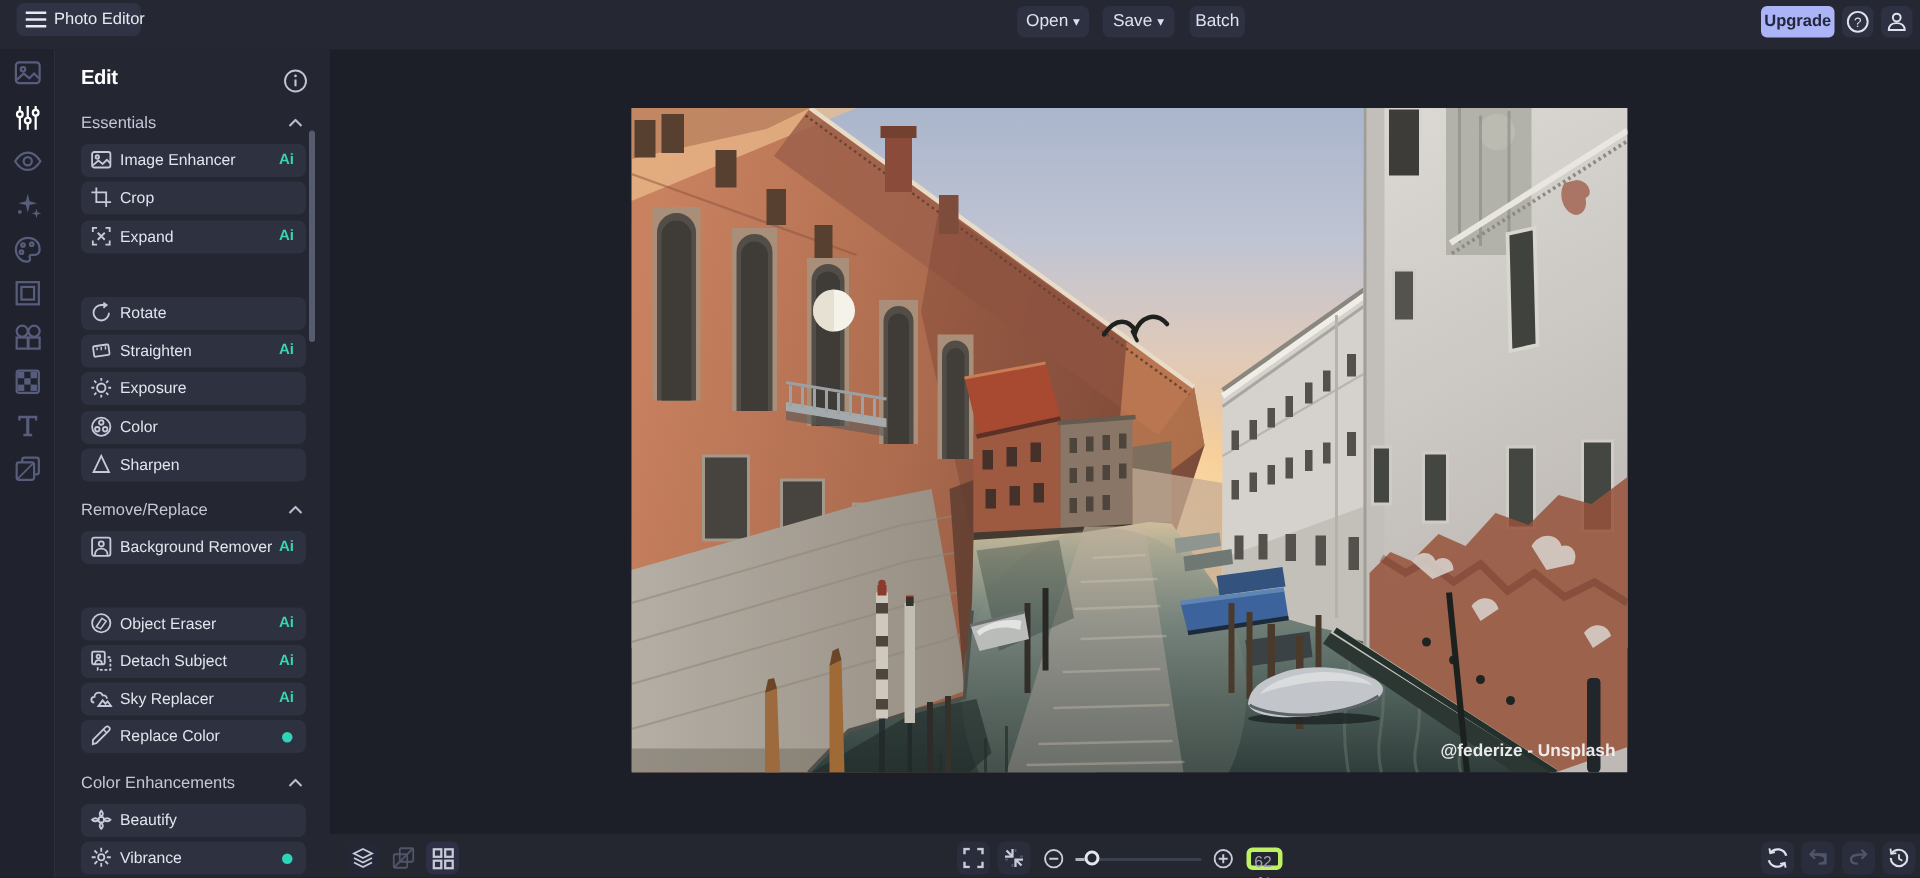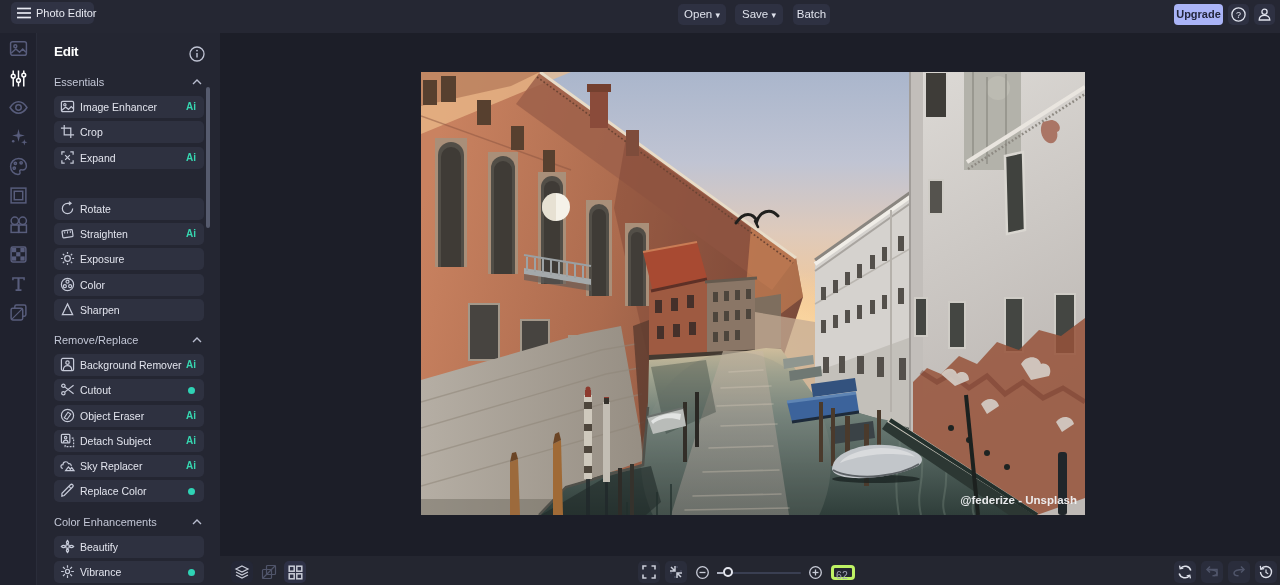--- a/index.html
+++ b/index.html
@@ -523,31 +523,20 @@
       <svg class="ico" viewBox="0 0 16 16">
         <g fill="none" stroke="#c6cad8" stroke-width="1.3">
           <rect x="1.5" y="1.5" width="13" height="13" rx="1.5"></rect>
           <circle cx="8" cy="6" r="1.8"></circle>
           <path d="M3.5 14 C3.5 10.8 5.6 9.3 8 9.3 C10.4 9.3 12.5 10.8 12.5 14"></path>
         </g>
       </svg>
       <span class="lbl">Background Remover</span>
       <span class="ai">Ai</span>
     </div>
-<div class="item" style="top:345.5px;">
-      <svg class="ico" viewBox="0 0 16 16">
-        <g fill="none" stroke="#c6cad8" stroke-width="1.3">
-          <circle cx="3.6" cy="4" r="1.8"></circle>
-          <circle cx="3.6" cy="12" r="1.8"></circle>
-          <path d="M5 5.2 L14.5 12.5 M5 10.8 L14.5 3.5"></path>
-        </g>
-      </svg>
-      <span class="lbl">Cutout</span>
-      <span class="dot"></span>
-    </div>
 <div class="item" style="top:372px;">
       <svg class="ico" viewBox="0 0 16 16">
         <g fill="none" stroke="#c6cad8" stroke-width="1.3">
           <circle cx="8" cy="8" r="6.5"></circle>
           <path d="M4.5 10.5 L8.5 4.5 L11.5 6.5 L7.5 12 Z" stroke-width="1.1"></path>
         </g>
       </svg>
       <span class="lbl">Object Eraser</span>
       <span class="ai">Ai</span>
     </div>

